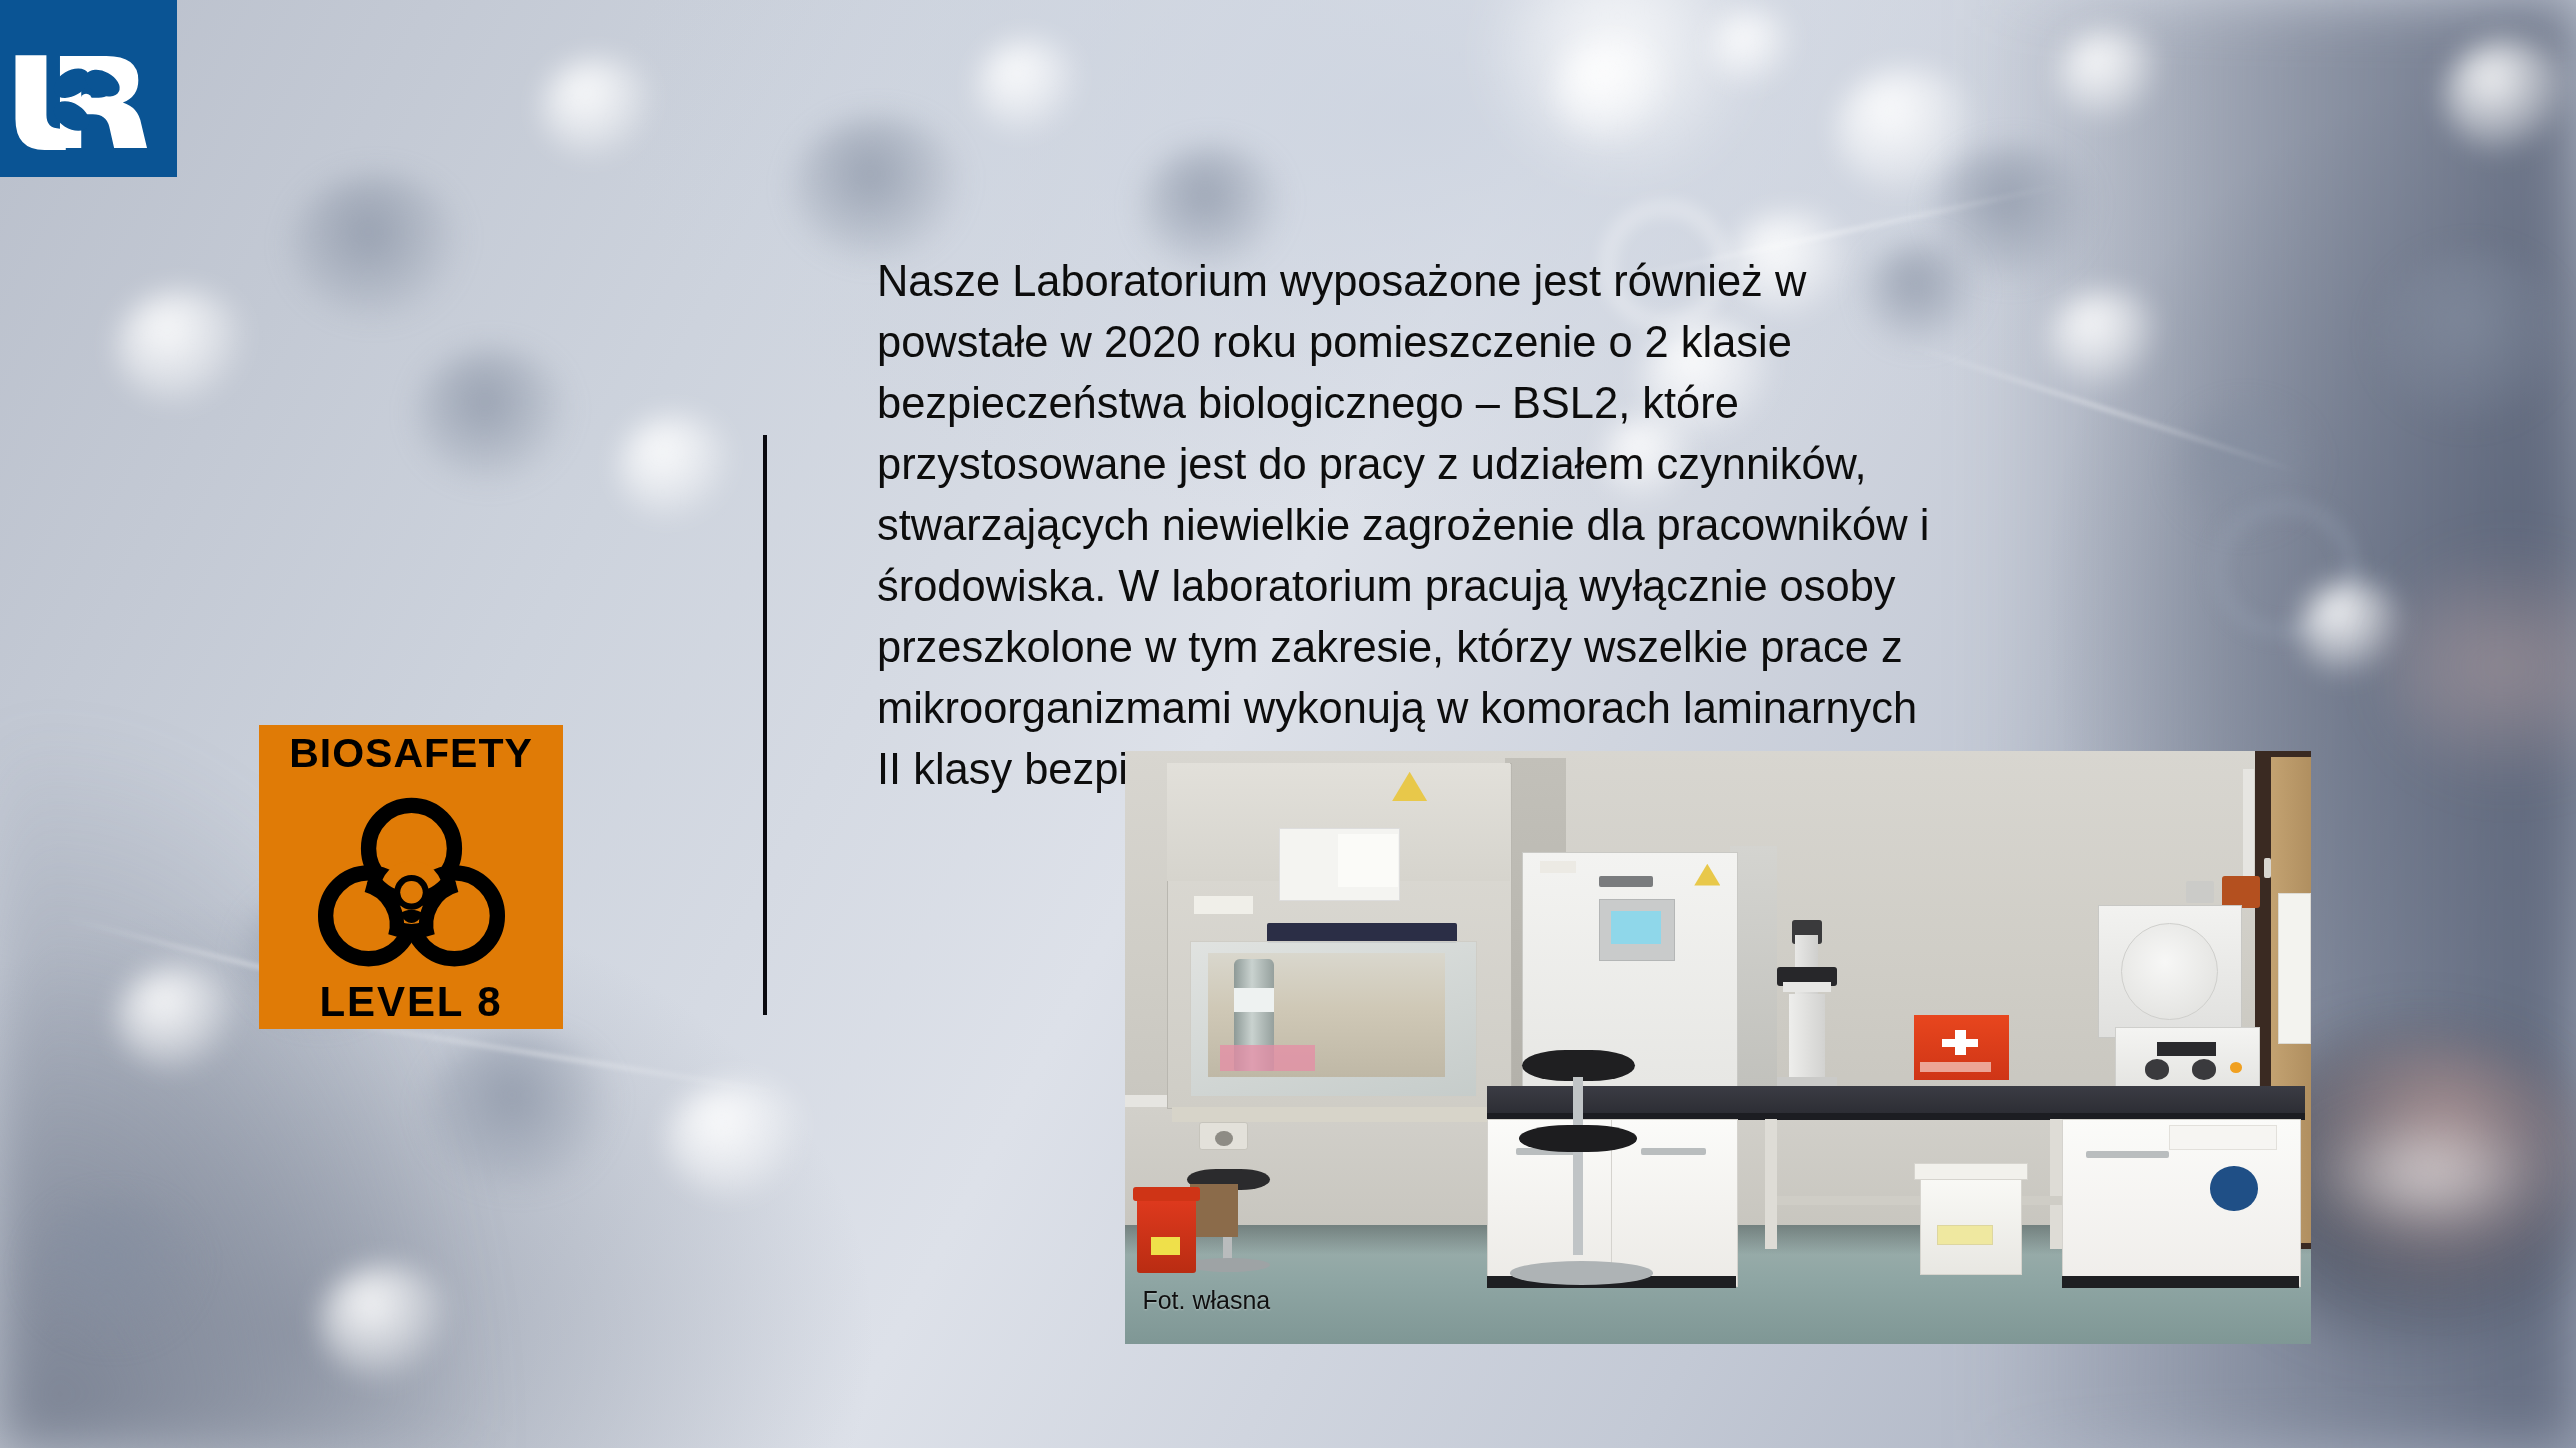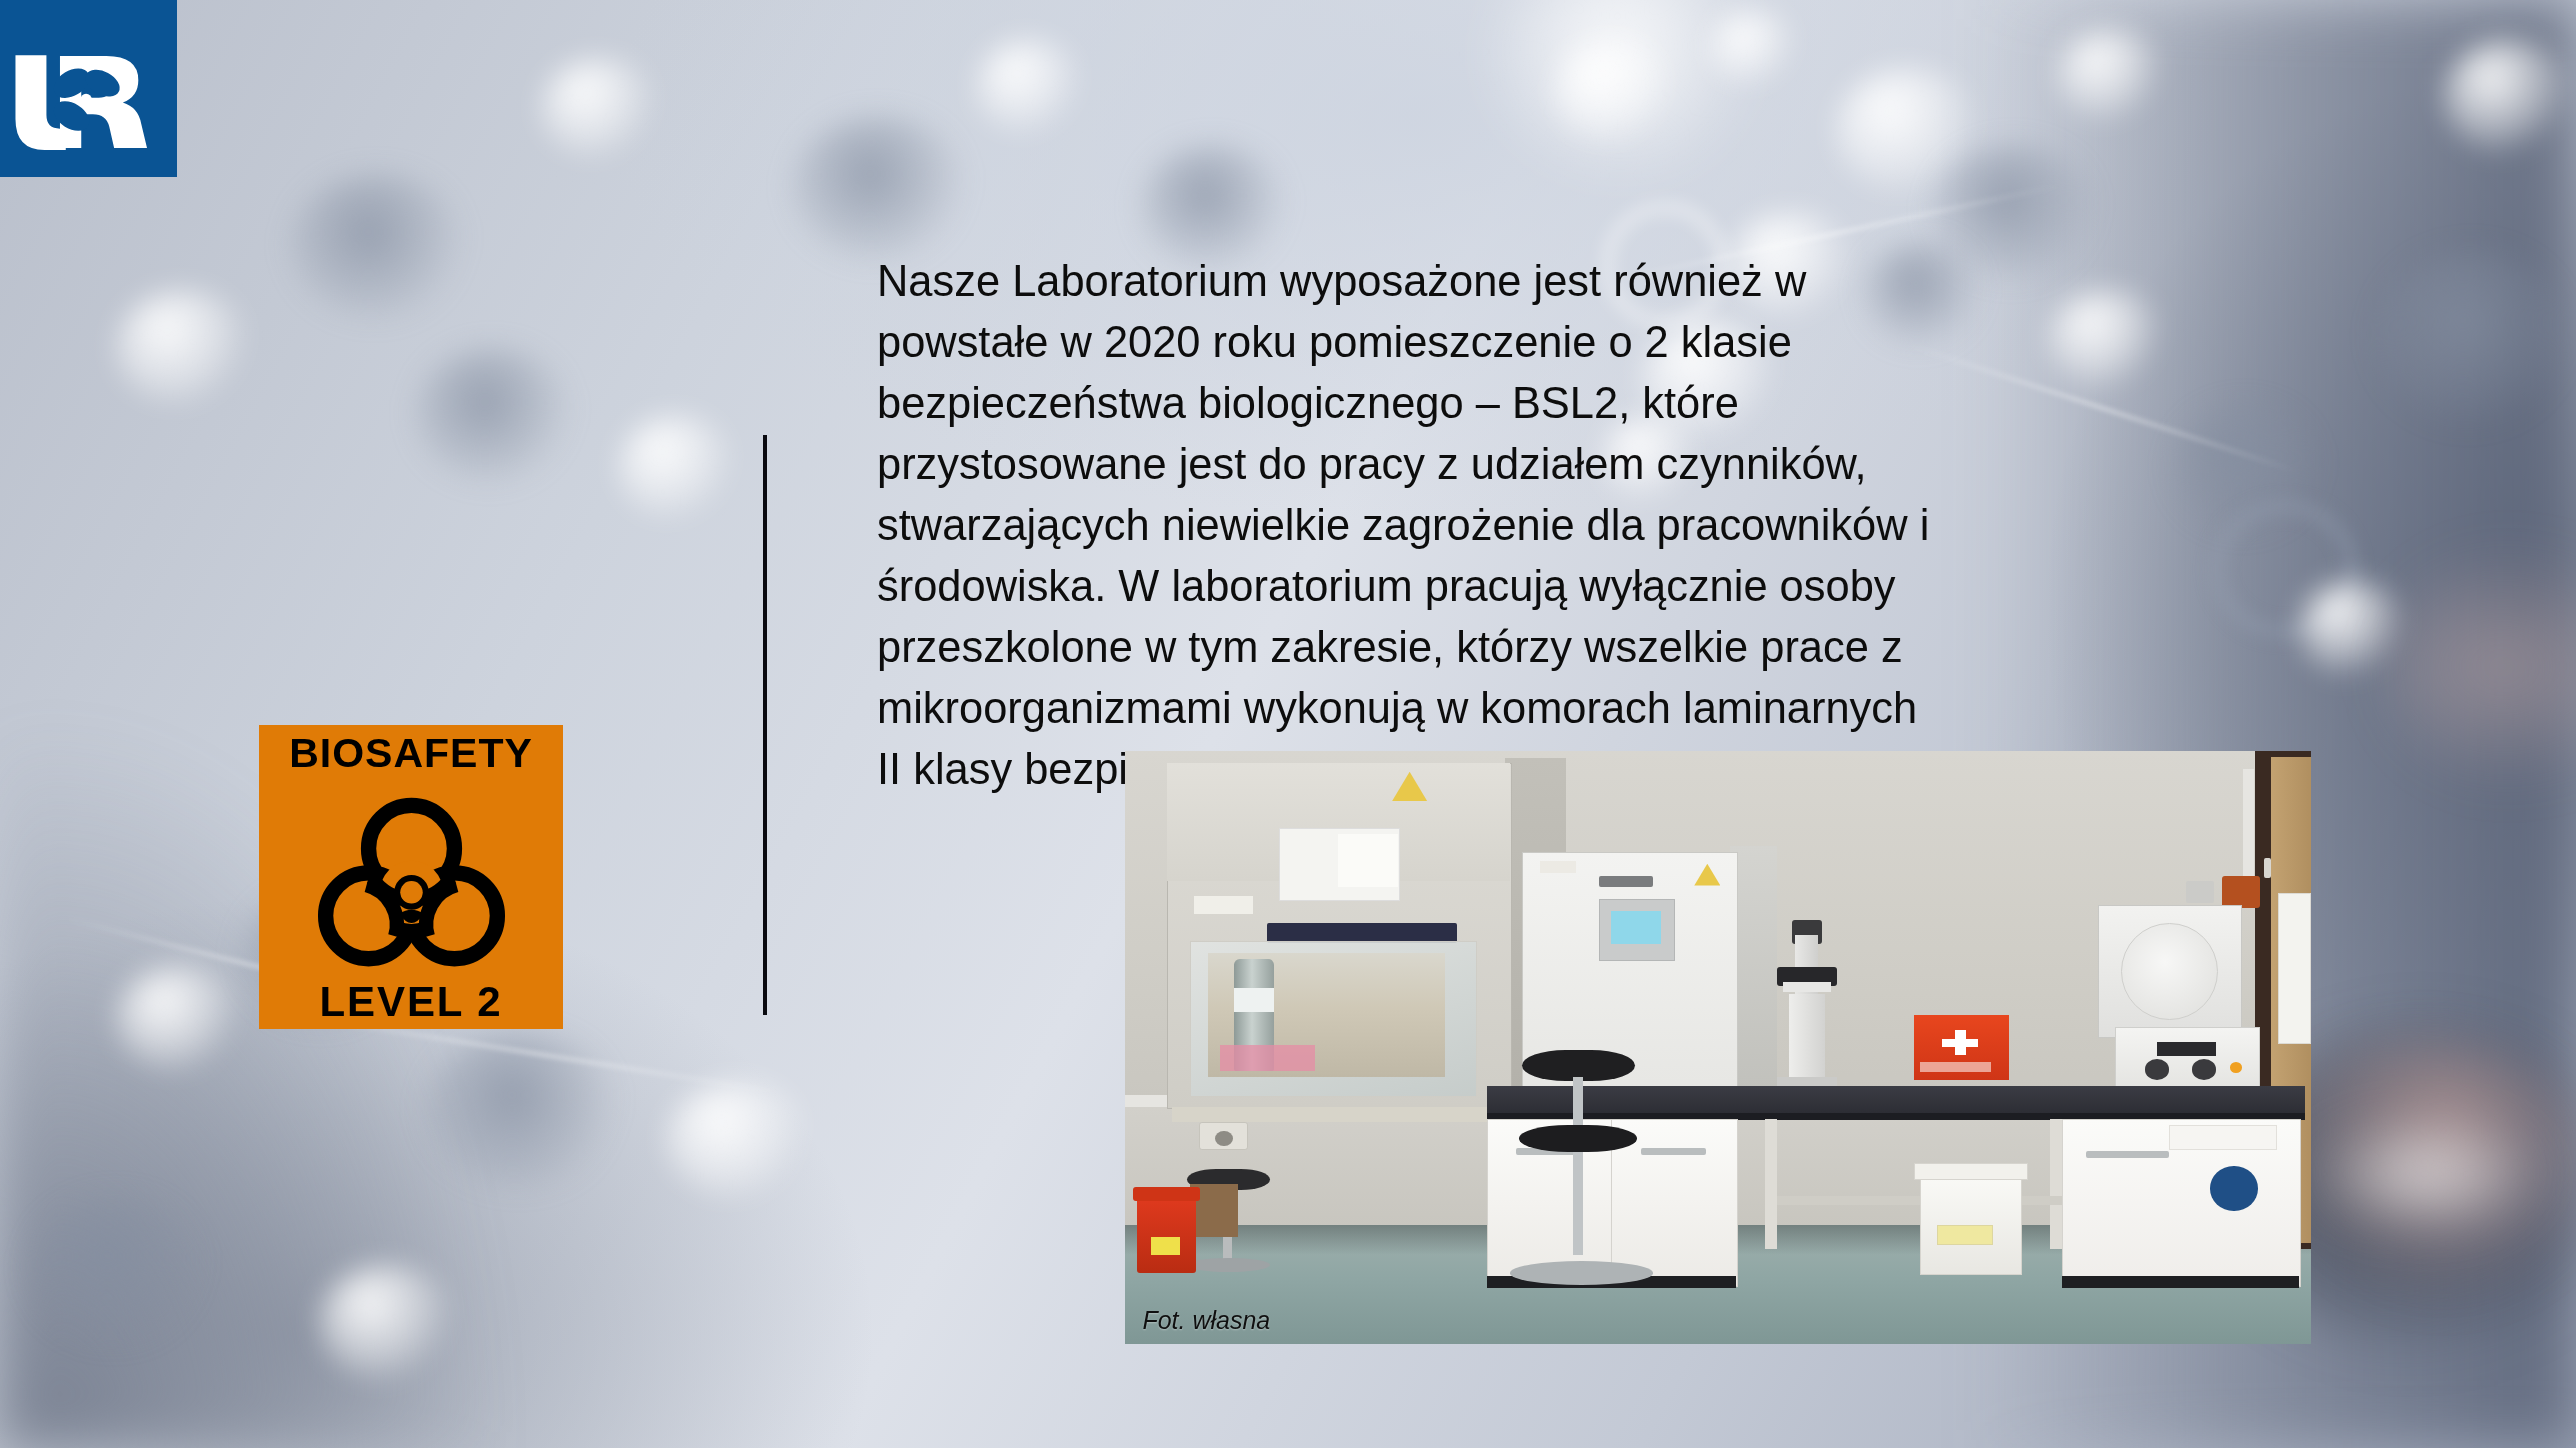--- a/index.html
+++ b/index.html
@@ -196,23 +196,23 @@
   
   .redbin{position:absolute;left:1%;top:75%;width:5%;height:13%;background:linear-gradient(180deg,#e03a1e,#b92c12);border-radius:2.9px;}
   .redbin-lid{position:absolute;left:0.7%;top:73.5%;width:5.6%;height:2.4%;background:#cf3416;border-radius:2.9px;}
   .redbin-tag{position:absolute;left:2.2%;top:82%;width:2.4%;height:3%;background:#efe04a;}
   .box-brown{position:absolute;left:5.5%;top:73%;width:4%;height:9%;background:#8b6b4a;}
   .whitebin{position:absolute;left:67%;top:71%;width:8.5%;height:17%;background:linear-gradient(180deg,#fafaf7,#e8e7e2);border:1px solid #d6d4ce;}
   .whitebin-lid{position:absolute;left:66.5%;top:69.5%;width:9.5%;height:2.5%;background:#f2f1ec;border:1px solid #d6d4ce;}
   .whitebin-tag{position:absolute;left:68.5%;top:80%;width:4.5%;height:3%;background:#efe8a0;border:1px solid #ddd6a0;}
 
   .photo-caption{
-    position:absolute;left:17.4px;bottom:9px;
+    position:absolute;left:17.4px;bottom:29px;
     font-family:"Liberation Sans", sans-serif;
-    font-style:italic;font-size:25px;color:#101010;
+    font-size:25px;color:#101010;
     text-shadow:0 1px 1.9px rgba(255,255,255,.35);
   }
 </style>
 </head>
 <body>
 
 <div class="slide">
 
   <div class="bg-base"></div>
   <div class="bg-dark-right"></div>
@@ -295,21 +295,21 @@
       </g>
       <g fill="none" stroke="#000" stroke-width="14">
         <path d="M62 92 a46 46 0 0 0 76 0"></path>
         <path d="M84 148 a40 40 0 0 0 -28 -50"></path>
         <path d="M116 148 a40 40 0 0 1 28 -50"></path>
       </g>
       <circle cx="100" cy="105" r="17" fill="#000"></circle>
       <circle cx="100" cy="105" r="11" fill="#e07b06"></circle>
       <path d="M88 126 q12 18 24 0 q-12 -8 -24 0z" fill="#000"></path>
     </svg>
-    <div class="cap bottom">LEVEL 2</div>
+    <div class="cap bottom">LEVEL 8</div>
   </div>
 
   <div class="body-text">Nasze Laboratorium wyposażone jest również w powstałe w 2020 roku pomieszczenie o 2 klasie bezpieczeństwa biologicznego – BSL2, które przystosowane jest do pracy z udziałem czynników, stwarzających niewielkie zagrożenie dla pracowników i środowiska. W laboratorium pracują wyłącznie osoby przeszkolone w tym zakresie, którzy wszelkie prace z mikroorganizmami wykonują w komorach laminarnych II klasy bezpieczeństwa.</div>
 
   <div class="photo">
     <div class="wall-top"></div>
     <div class="wall-rail"></div>
     <div class="wall-low"></div>
     <div class="floor"></div>
     <div class="floor-shadow"></div>

